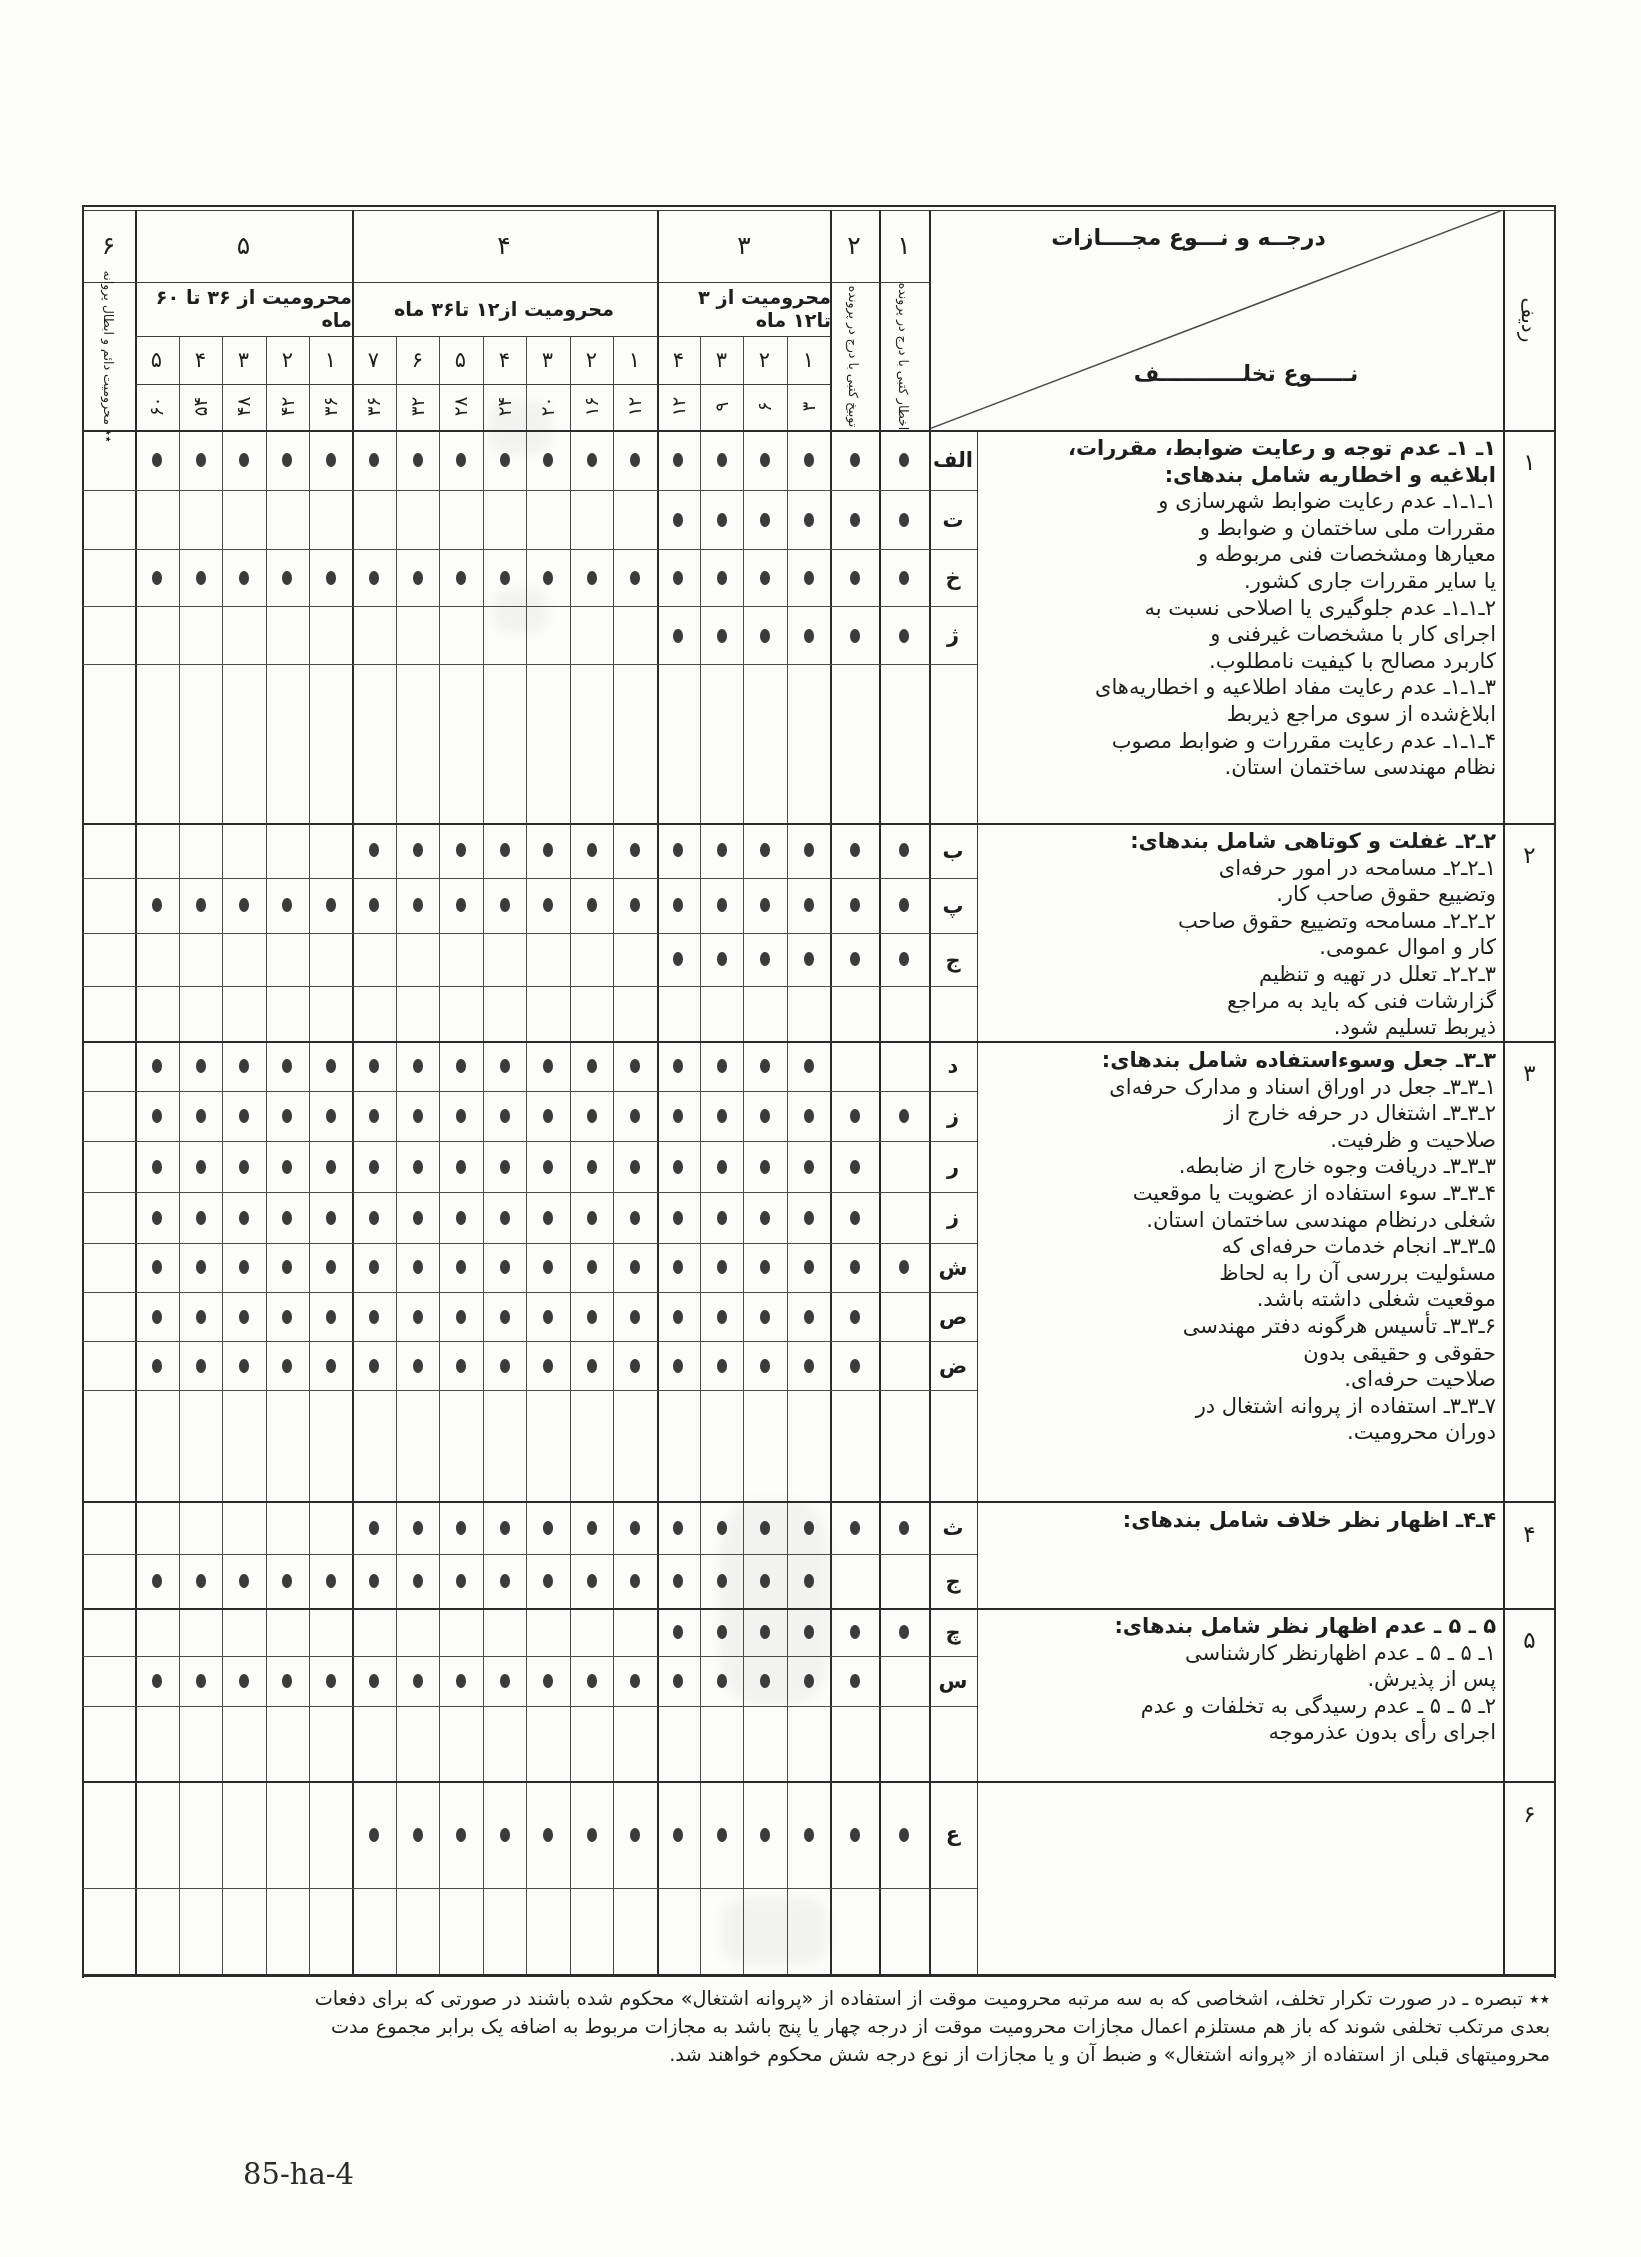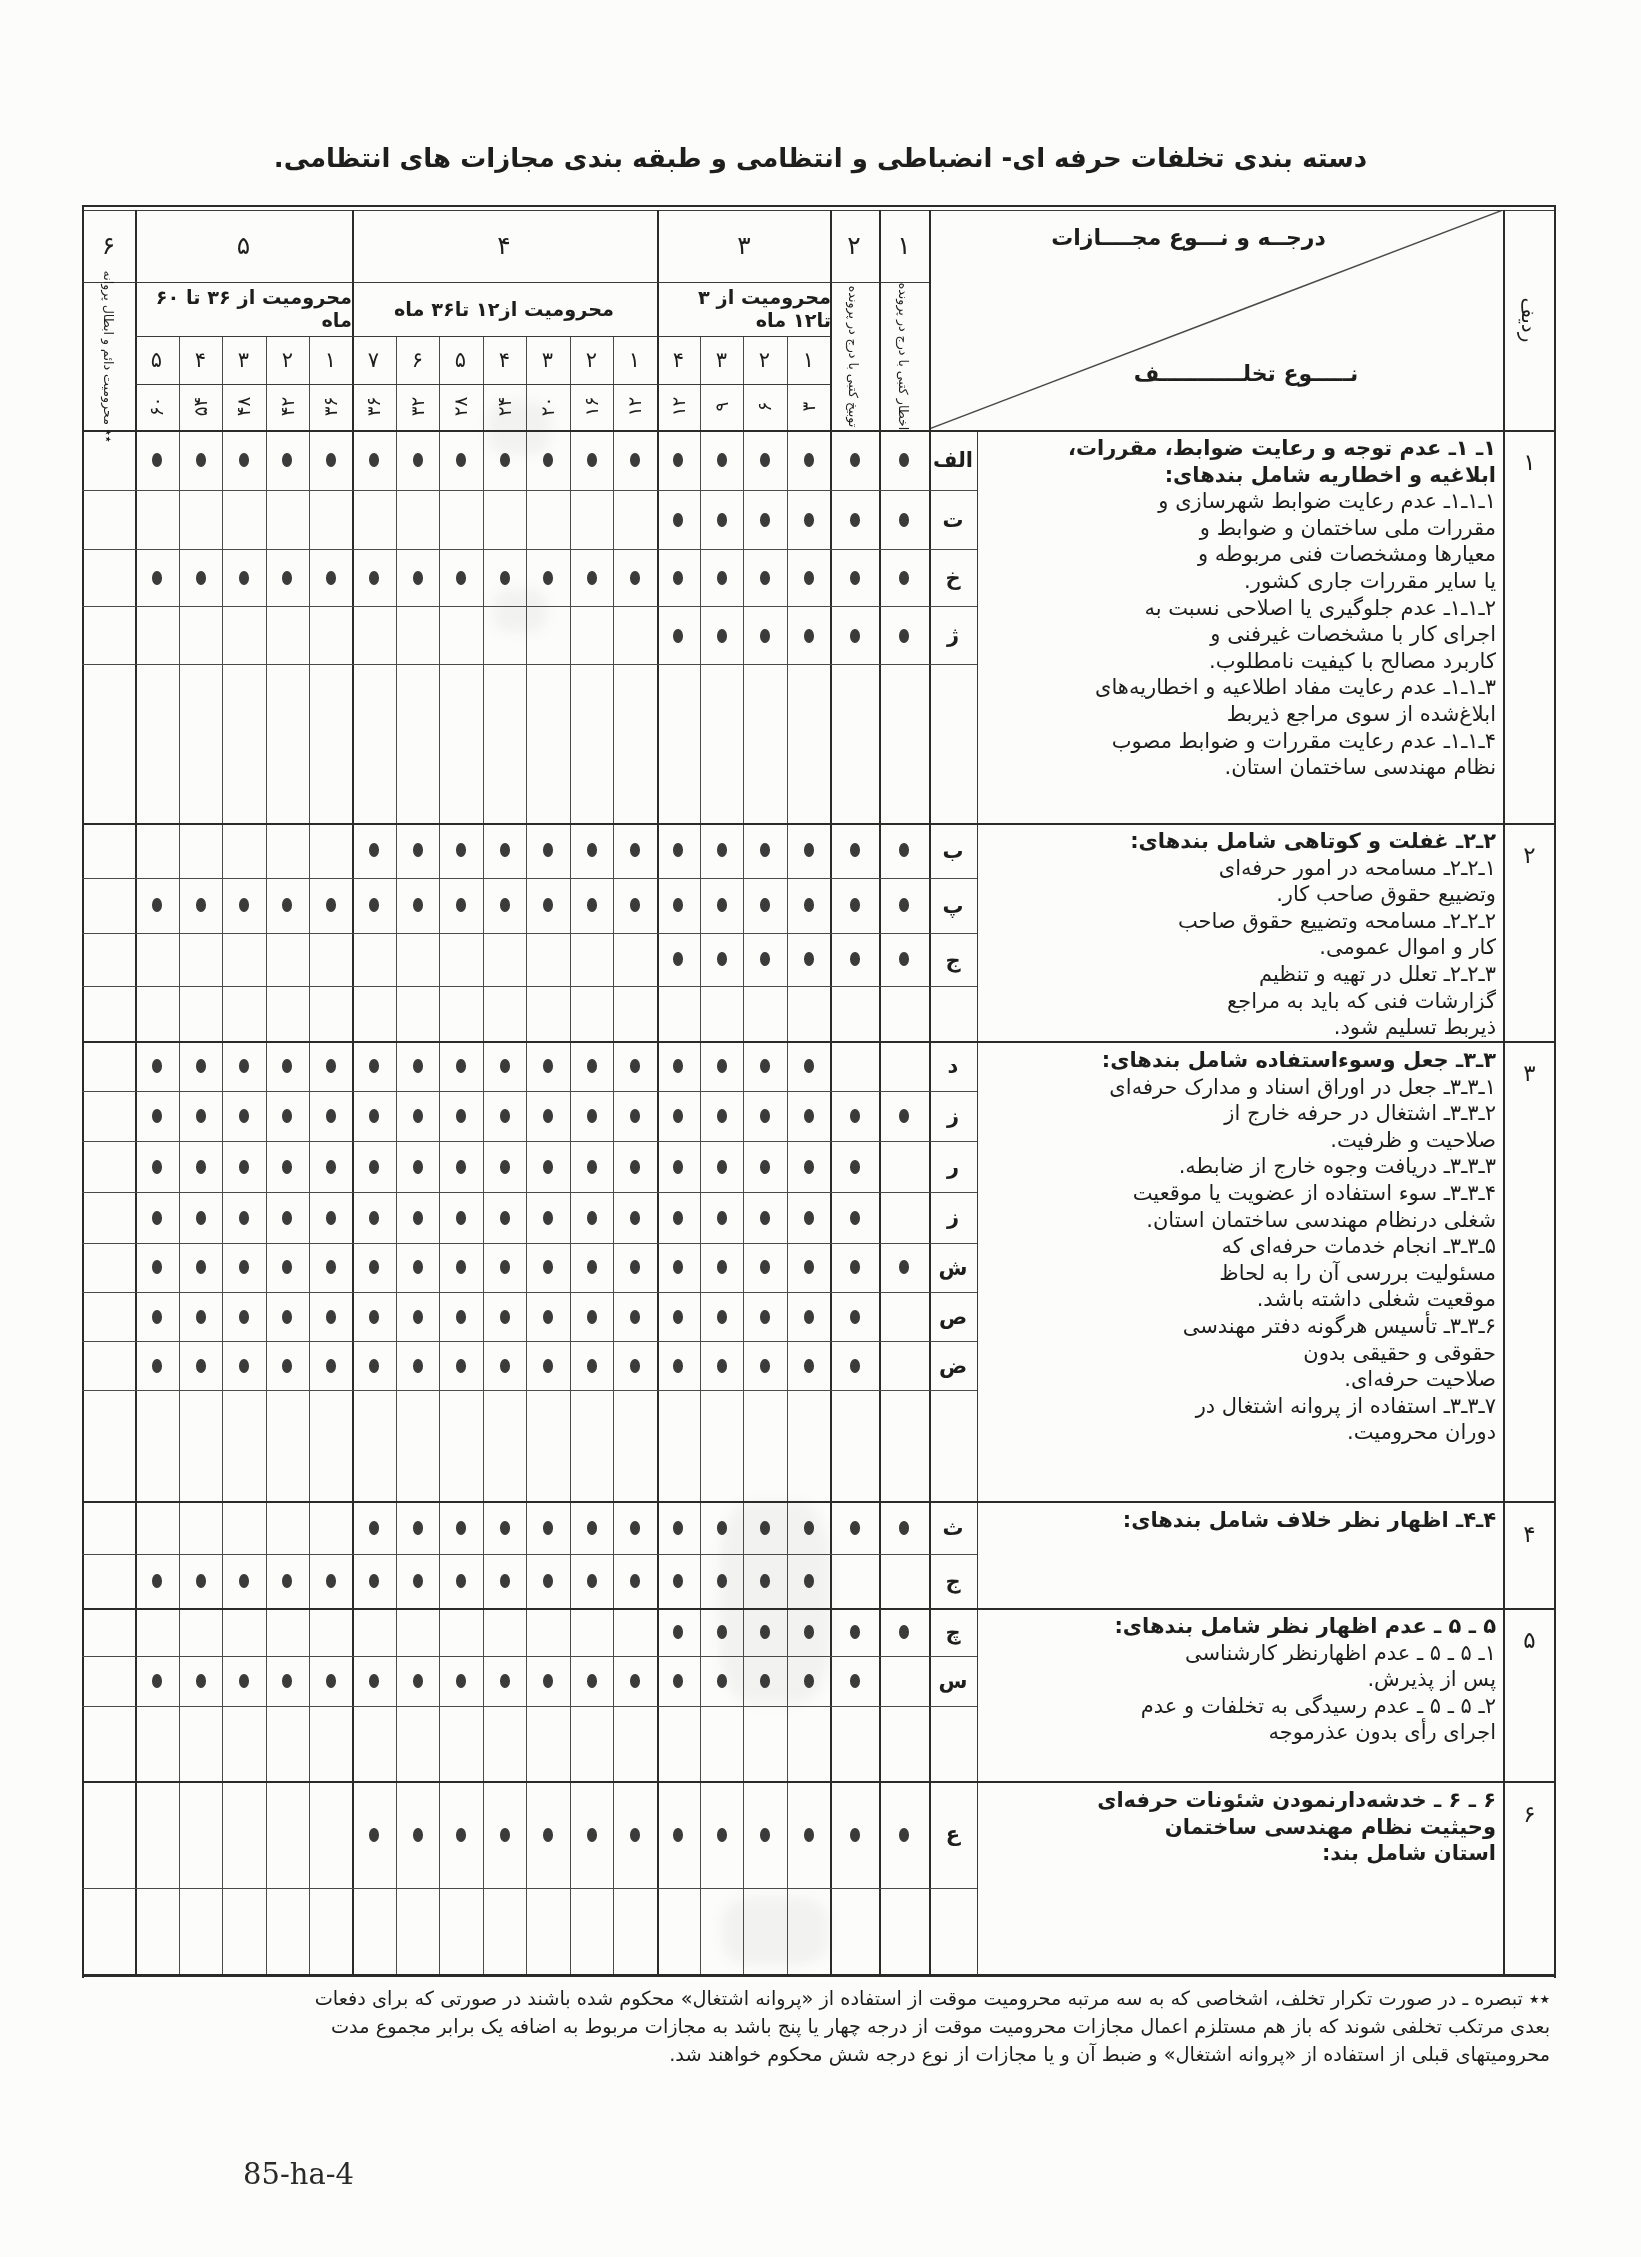--- a/index.html
+++ b/index.html
@@ -35,21 +35,20 @@
     font-size:19.3px;line-height:28px;font-weight:500;
   }
   #doc-code{left:243px;top:2157px;font-family:"DejaVu Serif",serif;font-size:29px;color:#2a2a2a;}
   .smudge{position:absolute;background:rgba(60,60,55,0.05);filter:blur(5.8px);border-radius:30%;}
 </style>
 </head>
 <body>
 
 <div id="page">
 
-  <div id="doc-title" class="abs">دسته بندی تخلفات حرفه ای- انضباطی و انتظامی و طبقه بندی مجازات های انتظامی.</div>
 
   <div id="corner-cell" class="abs">
     <svg width="574" height="219" style="position:absolute;left:0;top:0" viewBox="0 0 595 227">
       <line x1="0" y1="227" x2="595" y2="0" stroke="#4a4a4a" stroke-width="1.5"></line>
     </svg>
     <div id="corner-top">درجــه و نـــوع مجــــازات</div>
     <div id="corner-bottom">نـــــوع تخلـــــــــــف</div>
   </div>
 
   <div id="radif-head" class="abs flexc">
@@ -496,23 +495,20 @@
     <div class="dot" style="left: 630px; top: 1674px;"></div>
     <div class="dot" style="left: 673px; top: 1674px;"></div>
     <div class="dot" style="left: 717px; top: 1674px;"></div>
     <div class="dot" style="left: 760px; top: 1674px;"></div>
     <div class="dot" style="left: 804px; top: 1674px;"></div>
     <div class="dot" style="left: 850px; top: 1674px;"></div>
     <div style="position: absolute; left: 82px; top: 1706px; width: 895px; height: 1.2px; background: rgb(74, 74, 74);"></div>
     <div style="position: absolute; left: 82px; top: 1781px; width: 1474px; height: 2.4px; background: rgb(43, 43, 43);"></div>
     <div class="flexc radif-num" style="position: absolute; left: 1503px; top: 1797px; width: 53px; height: 33px;">۶</div>
     <div class="rtl" style="position: absolute; left: 983px; top: 1787px; width: 513px; direction: rtl; text-align: right; padding-right: 5.8px;">
-      <div class="blk-title pre">۶ ـ ۶ ـ خدشه‌دارنمودن شئونات حرفه‌ای
-وحیثیت نظام مهندسی ساختمان
-استان شامل بند:</div>
     </div>
     <div class="flexc letter" style="position: absolute; left: 929px; top: 1781px; width: 48px; height: 106px;">ع</div>
     <div class="dot" style="left: 369px; top: 1828px;"></div>
     <div class="dot" style="left: 413px; top: 1828px;"></div>
     <div class="dot" style="left: 456px; top: 1828px;"></div>
     <div class="dot" style="left: 500px; top: 1828px;"></div>
     <div class="dot" style="left: 543px; top: 1828px;"></div>
     <div class="dot" style="left: 587px; top: 1828px;"></div>
     <div class="dot" style="left: 630px; top: 1828px;"></div>
     <div class="dot" style="left: 673px; top: 1828px;"></div>

